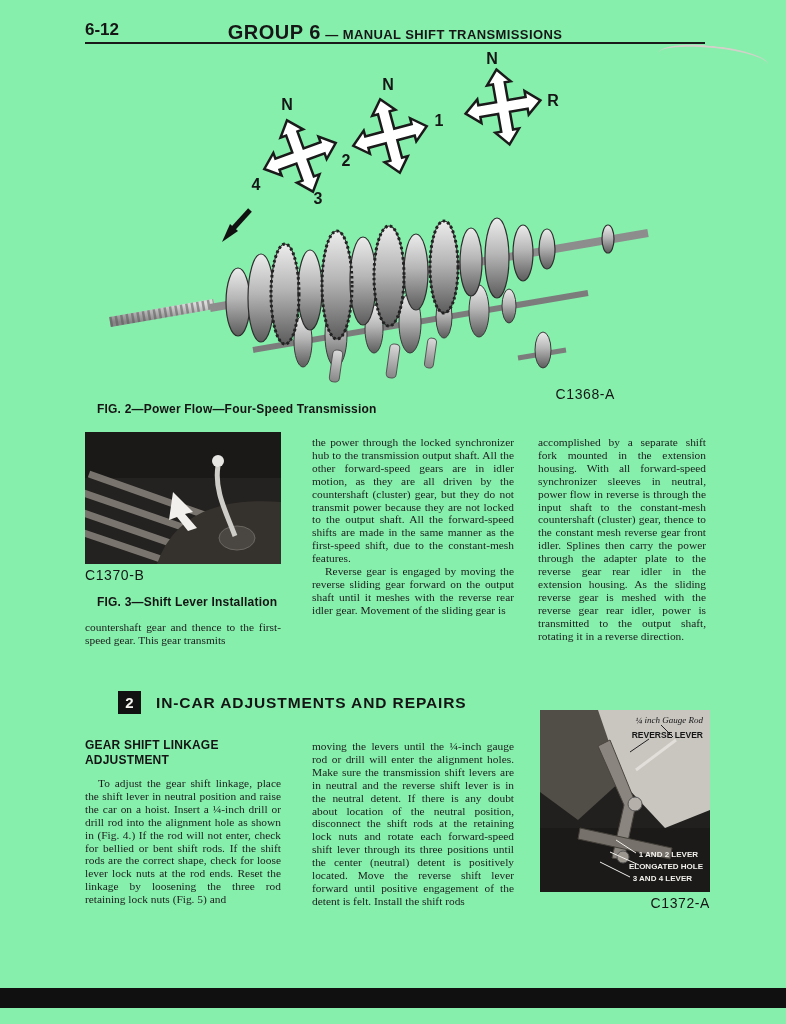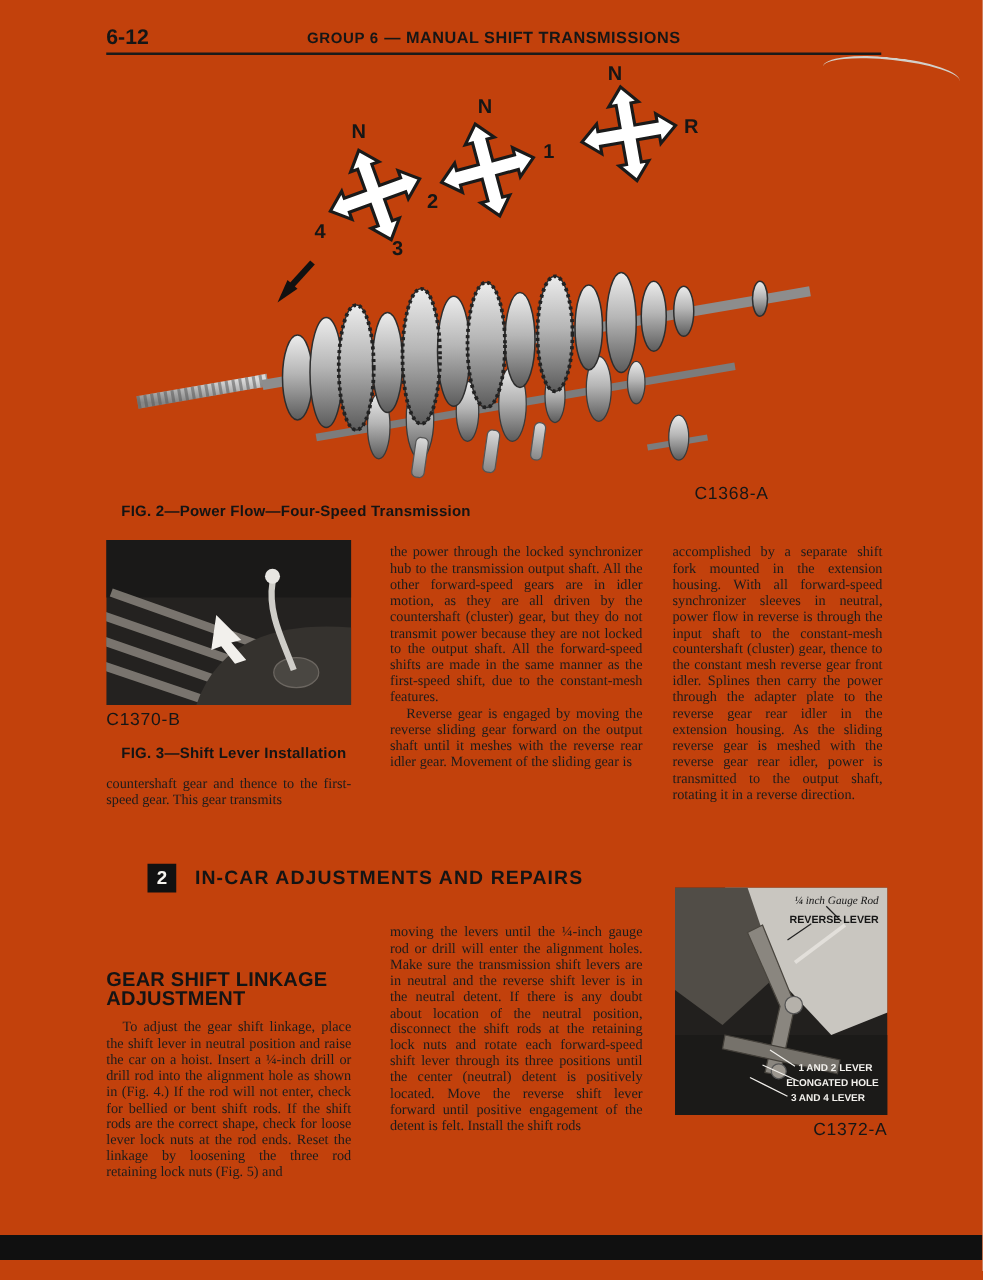--- a/index.html
+++ b/index.html
@@ -1,25 +1,25 @@
 <!DOCTYPE html>
 <html><head>
 <meta charset="utf-8">
 <style>
   * { margin:0; padding:0; box-sizing:border-box; }
   html,body { width:786px; height:1024px; }
   body { background:#e8e6e2; font-family:"Liberation Serif", serif; }
-  .page { position:relative; width:786px; height:1024px; background:#c2410c; overflow:hidden; }
+  .page { position:relative; width:786px; height:1024px; background:#86efac; overflow:hidden; }
 
   
   .page-num { position:absolute; left:85px; top:20px; font-family:"Liberation Sans",sans-serif;
               font-weight:bold; font-size:17px; color:#161616; }
   .header-title { position:absolute; left:85px; top:21px; width:620px; text-align:center;
                   font-family:"Liberation Sans",sans-serif; font-weight:bold; color:#161616; }
-  .header-title .group { font-size:12px; letter-spacing:.5px;margin-top:36px; }
+  .header-title .group { font-size:20px; letter-spacing:.5px;margin-top:36px; }
   .header-title .rest  { font-size:13px; letter-spacing:.4px; }
   .header-rule { position:absolute; left:85px; top:42px; width:620px; height:2px; background:#1a1a1a; }
   .corner-curl { position:absolute; right:18px; top:46px; width:110px; height:26px;
                  border-top:2px solid #d3d0ca; border-radius:50%; transform:rotate(6deg); }
 
   
   .fig2-art { position:absolute; left:88px; top:50px; width:604px; height:346px; }
   .photo-code { font-family:"Liberation Sans",sans-serif; font-weight:normal; font-size:14px;
                 letter-spacing:.6px; color:#161616; }
   .fig2-code { position:absolute; left:505px; top:386px; width:110px; text-align:right; }
@@ -42,22 +42,22 @@
   .sec2-header { position:absolute; left:118px; top:691px; display:flex; align-items:center; }
   .sec2-num { width:23px; height:23px; background:#111; color:#f6f4ef; display:flex;
               align-items:center; justify-content:center; font-family:"Liberation Sans",sans-serif;
               font-weight:bold; font-size:15px; }
   .sec2-title { margin-left:15px; font-family:"Liberation Sans",sans-serif; font-weight:bold;
                 font-size:15.5px; letter-spacing:.9px; color:#141414; }
 
   
   .s2col1 { position:absolute; left:85px;  top:738px; width:196px; }
   .s2col2 { position:absolute; left:312px; top:740px; width:202px; }
-  .subheading { font-family:"Liberation Sans",sans-serif; font-weight:bold; font-size:16px;
-                line-height:15px; color:#141414; letter-spacing:.2px;margin-top:39px; }
+  .subheading { font-family:"Liberation Sans",sans-serif; font-weight:bold; font-size:12px;
+                line-height:15px; color:#141414; letter-spacing:.2px; }
   .s2col1 .body-text { margin-top:9px; }
 
   
   .fig4-block { position:absolute; left:540px; top:710px; width:170px; }
   .fig4-art { width:170px; height:182px; display:block; }
   .fig4-code { text-align:right; margin-top:3px; }
   .fig4-caption { margin-top:8px; }
 
   
   .bottom-bar { position:absolute; left:0; top:988px; width:786px; height:20px; background:#101010; }

